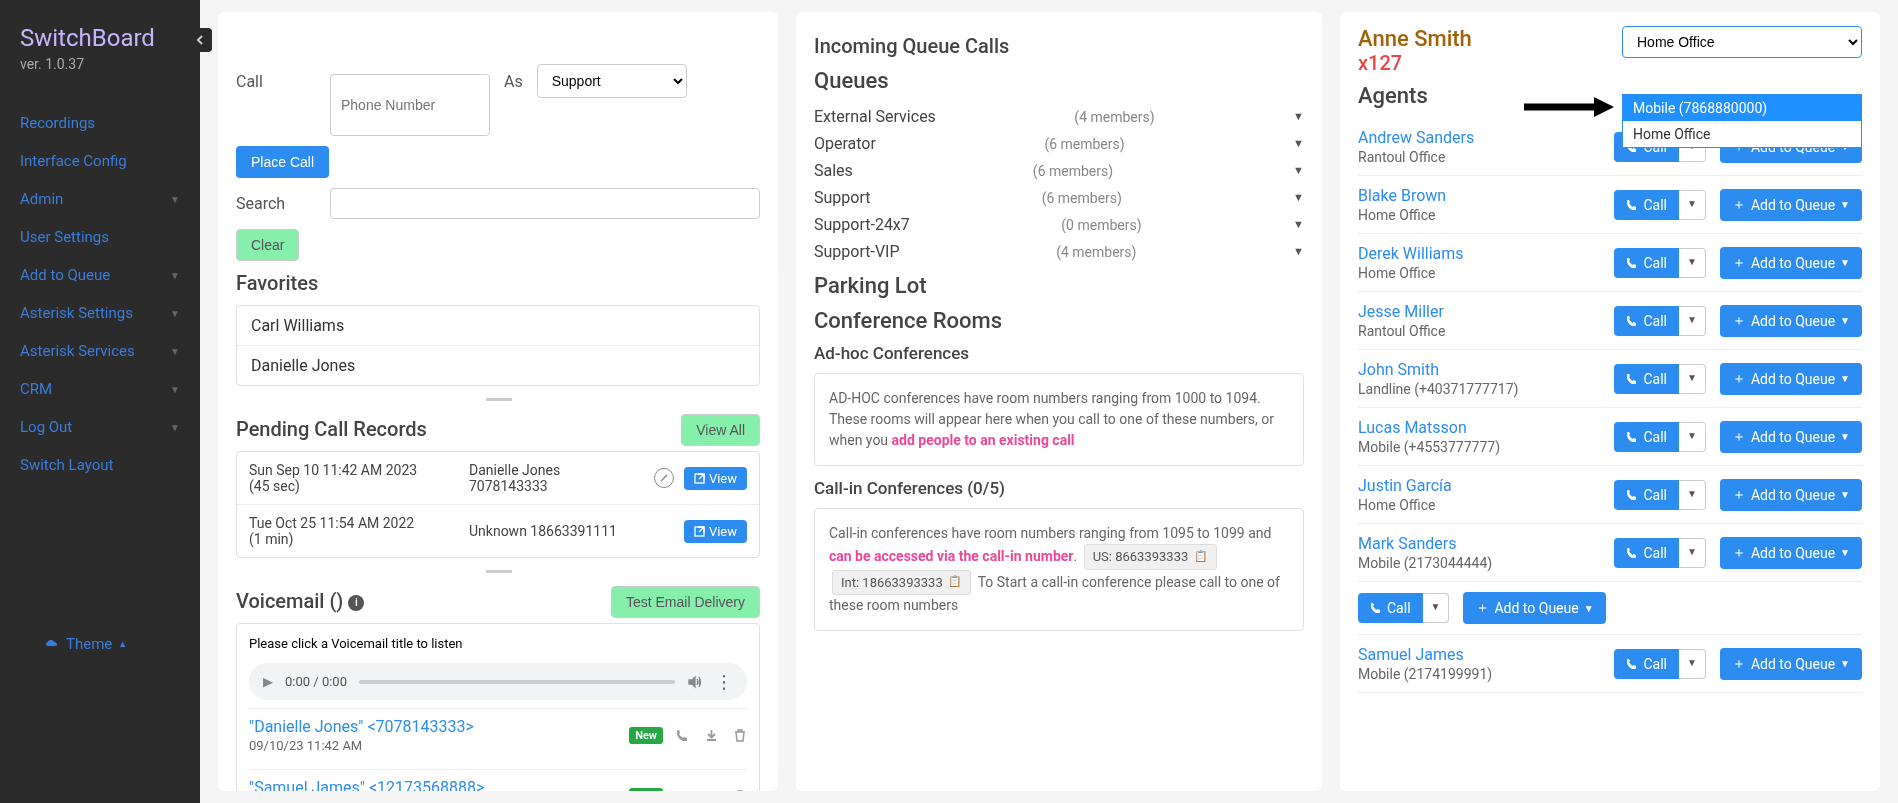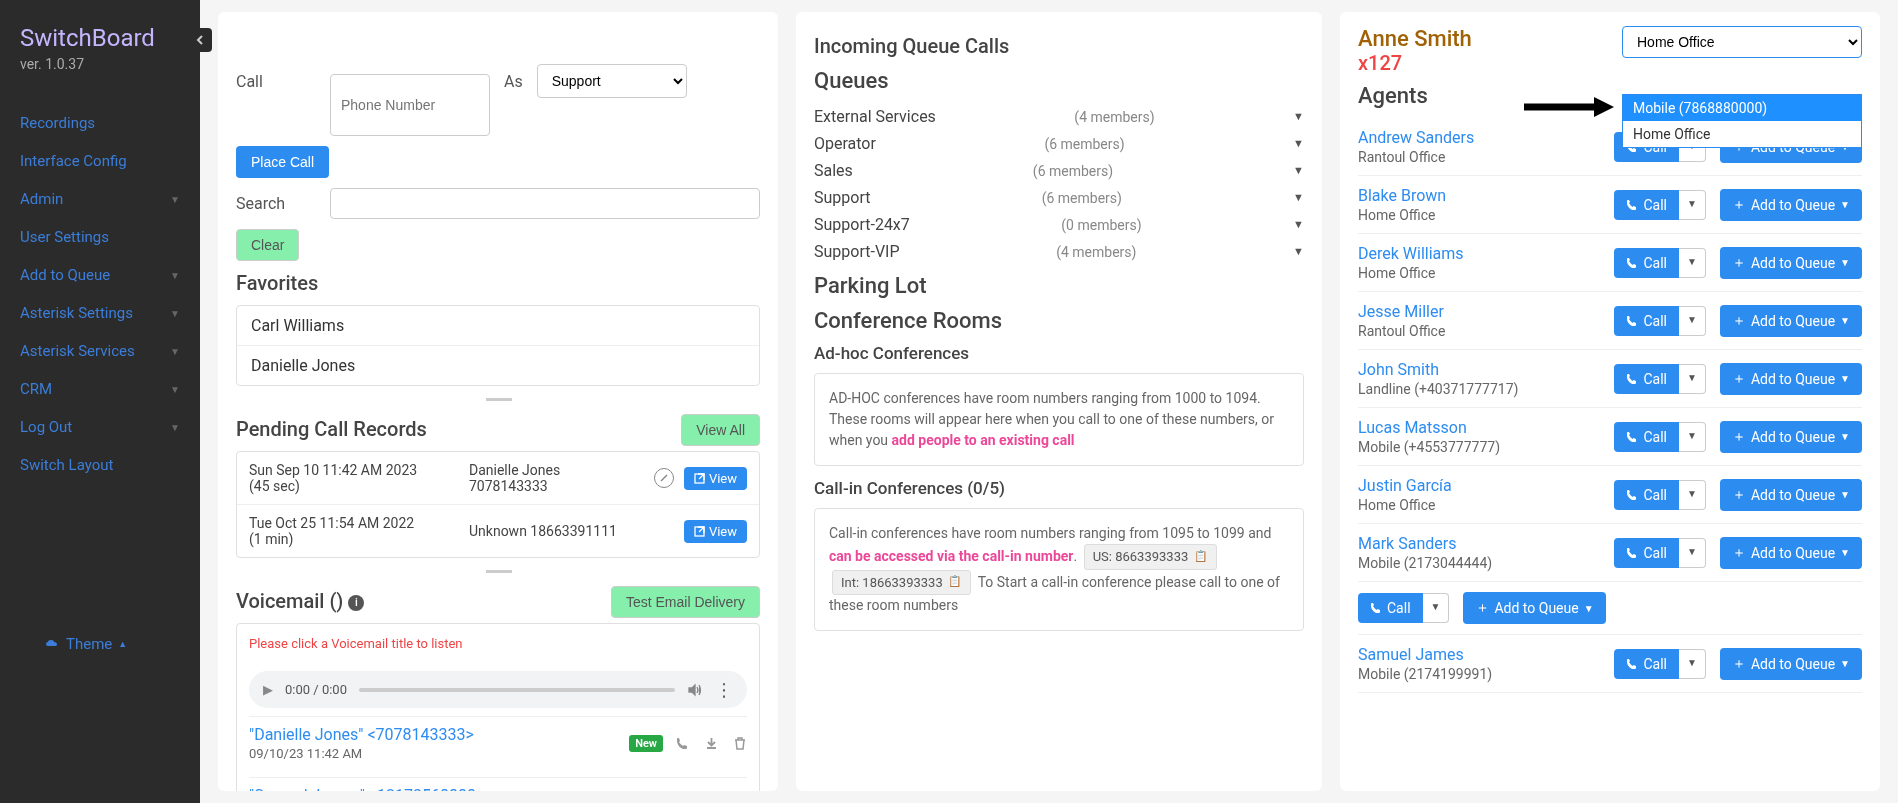--- a/index.html
+++ b/index.html
@@ -45,21 +45,21 @@
 .dragger { display:flex; justify-content:center; margin: 6px 0; color:#ccc; font-size:10px; letter-spacing:-2px;}
 .section-head { display: flex; justify-content: space-between; align-items: center; }
 .pending-list { border: 1px solid #e0e0e0; border-radius: 4px; }
 .pending-row { display: flex; padding: 10px 12px; border-bottom: 1px solid #eee; align-items: center; gap: 10px; }
 .pending-row:last-child { border-bottom: none; }
 .p-date { width: 210px; font-size: 14px; color: #444; }
 .p-caller { flex:1; font-size: 14px; color: #444; }
 .btn-view { background: #2d8cf0; color: #fff; padding: 4px 10px; border-radius: 4px; font-size: 13px; display: inline-flex; align-items: center; gap: 4px; cursor:pointer; }
 .icon-circle { width: 20px; height: 20px; border: 1.5px solid #888; border-radius: 50%; display:inline-flex; align-items:center; justify-content:center; font-size:11px; color:#888;}
 .vm-box { border: 1px solid #e0e0e0; border-radius: 4px; padding: 12px; }
-.vm-hint { font-size: 13px; color: #ef4444; margin-bottom: 20px; }
+.vm-hint { font-size: 13px; color: #000000; margin-bottom: 12px; }
 .audio-player { background: #f1f3f4; border-radius: 24px; padding: 8px 14px; display: flex; align-items: center; gap: 12px; font-size: 13px; color: #555; }
 .audio-play { color: #888; }
 .audio-track { flex: 1; height: 4px; background: #ccc; border-radius: 2px; }
 .audio-vol { color:#888; }
 .audio-menu { color:#555; font-size:18px; }
 .vm-item { display: flex; align-items: center; padding: 8px 0; border-top: 1px solid #eee; margin-top: 8px; }
 .vm-title { color: #2d8cf0; font-size: 16px; }
 .vm-date { font-size: 13px; color: #666; margin-top: 2px; }
 .vm-left { flex: 1; }
 .badge-new { background: #28a745; color: #fff; font-size: 11px; padding: 2px 6px; border-radius: 3px; font-weight:600;}

